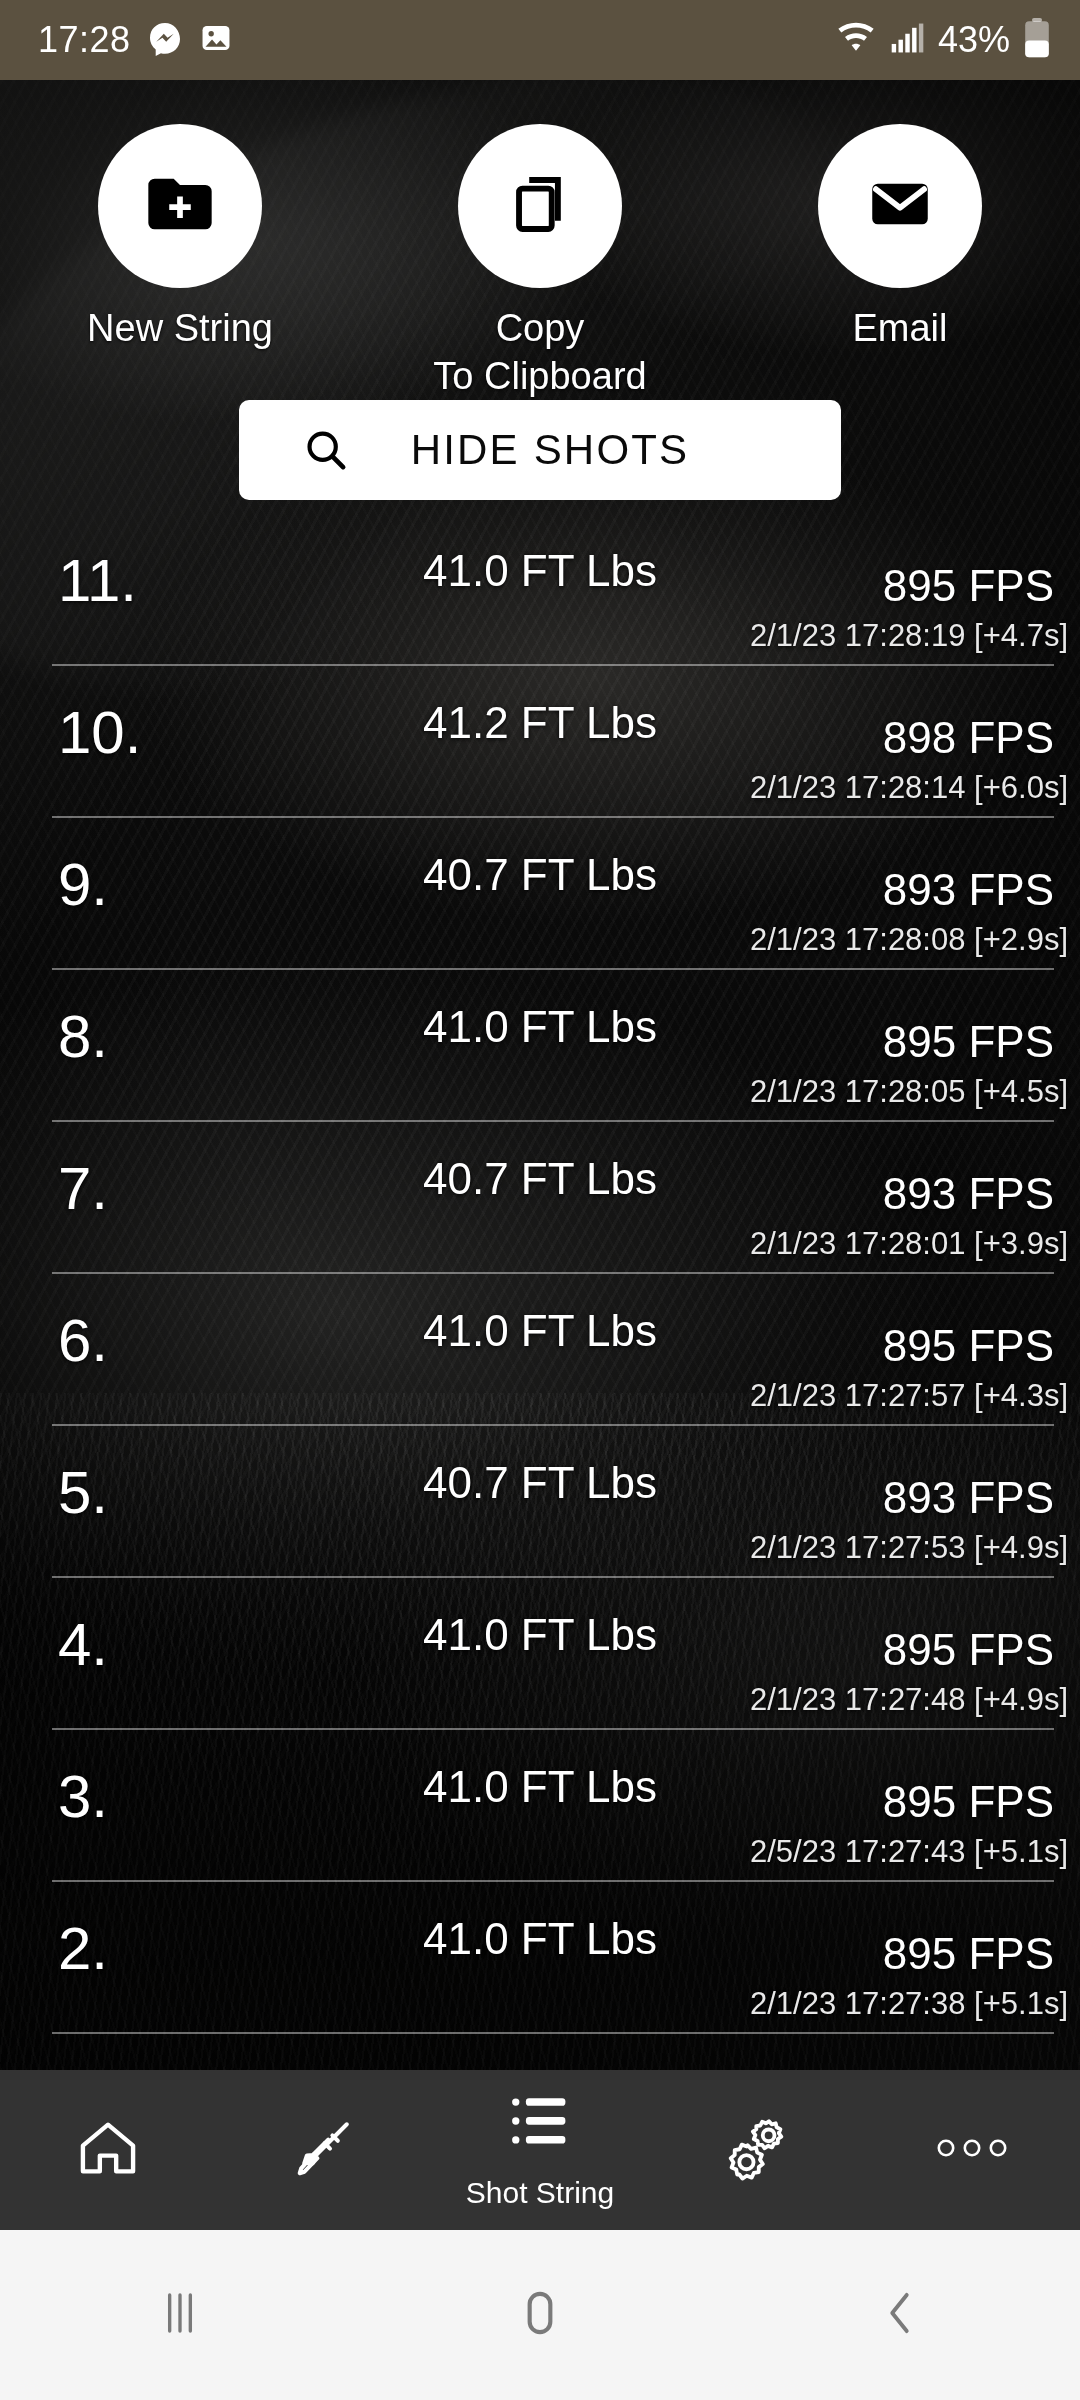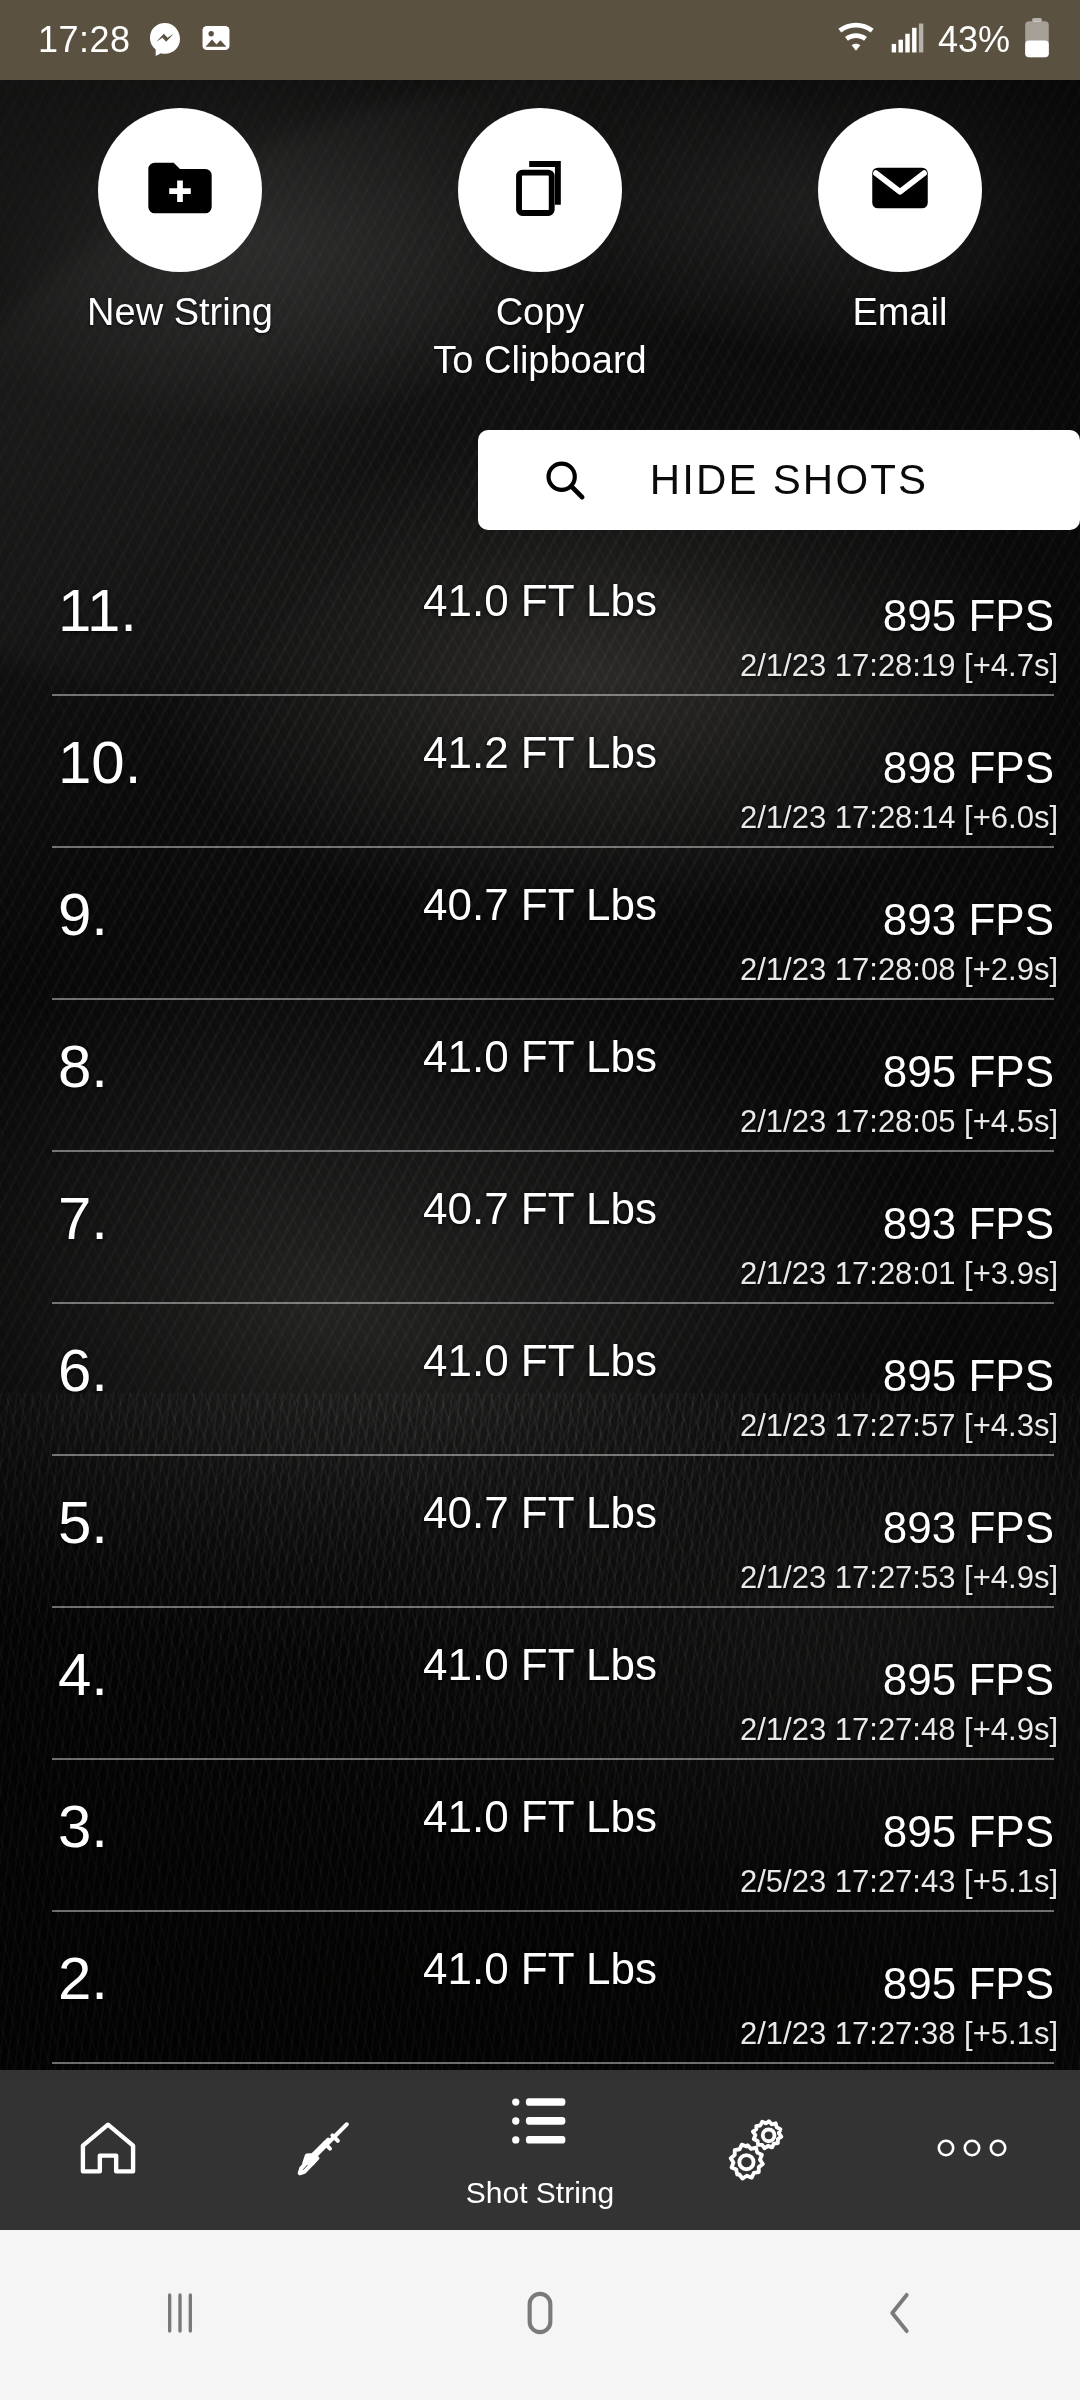--- a/index.html
+++ b/index.html
@@ -67,21 +67,21 @@
       repeating-linear-gradient(97deg, rgba(255,255,255,.05) 0 2px, rgba(0,0,0,0) 2px 8px),
       repeating-linear-gradient(75deg, rgba(255,255,255,.035) 0 2px, rgba(0,0,0,0) 2px 12px),
       linear-gradient(0deg, rgba(0,0,0,.55), rgba(0,0,0,0));
   }
   .bg-vig {
     background:radial-gradient(ellipse 820px 1000px at 50% 45%, rgba(0,0,0,0) 40%, rgba(0,0,0,.55) 100%);
   }
 
   
   .content {
-    position:absolute; top:80px; left:0; width:1080px; height:2214px;
+    position:absolute; top:96px; left:0; width:1080px; height:2214px;
     z-index:10;
   }
 
   
   .actions {
     display:flex; padding:28px 0 0 0;
   }
   .action {
     flex:1; display:flex; flex-direction:column; align-items:center;
     cursor:pointer;
@@ -92,21 +92,21 @@
     display:flex; align-items:center; justify-content:center;
   }
   .action-label {
     margin-top:16px;
     color:#fff; font-size:38px; line-height:48px; text-align:center;
     text-shadow:0 1px 3px rgba(0,0,0,.9);
     white-space:pre-line;
   }
 
   
-  .hidewrap { display:flex; justify-content:flex-end; margin-top:46px; }
+  .hidewrap { display:flex; justify-content:center; }
   .hidebtn {
     width:602px; height:100px; background:#fff; border-radius:10px;
     display:flex; align-items:center; cursor:pointer;
   }
   .hidebtn .mg { margin-left:62px; display:flex; }
   .hidebtn .ht {
     flex:1; text-align:center; margin-right:92px;
     font-size:42px; letter-spacing:2.2px; color:#0a0a0a; font-weight:400;
   }
 
@@ -124,21 +124,21 @@
   .energy {
     position:absolute; left:0; right:0; text-align:center;
     color:#fff; font-size:44px; text-shadow:0 1px 4px rgba(0,0,0,.95);
     pointer-events:none;
   }
   .fps {
     margin-left:auto; color:#fff; font-size:44px;
     text-shadow:0 1px 4px rgba(0,0,0,.95); z-index:2;
   }
   .stamp {
-    text-align:right; padding-right:22px;
+    text-align:right; padding-right:12px;
     color:#e9e9e9; font-size:31px;
     text-shadow:0 1px 4px rgba(0,0,0,.95);
     margin-top:2px;
   }
   .divider {
     margin:10px 26px 0 52px; height:2px; background:rgba(255,255,255,.42);
   }
 
   
   .appnav {

